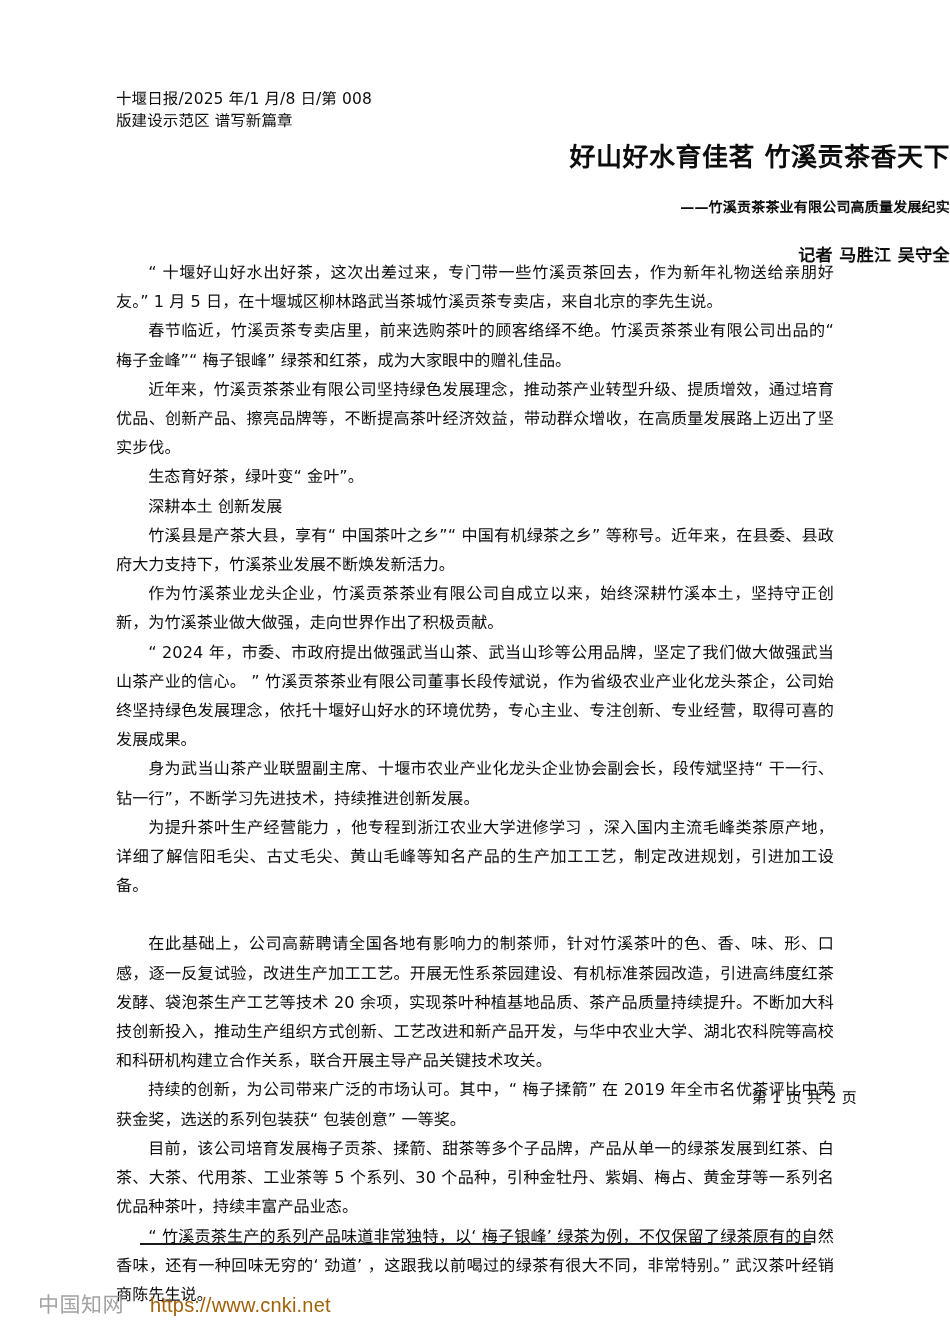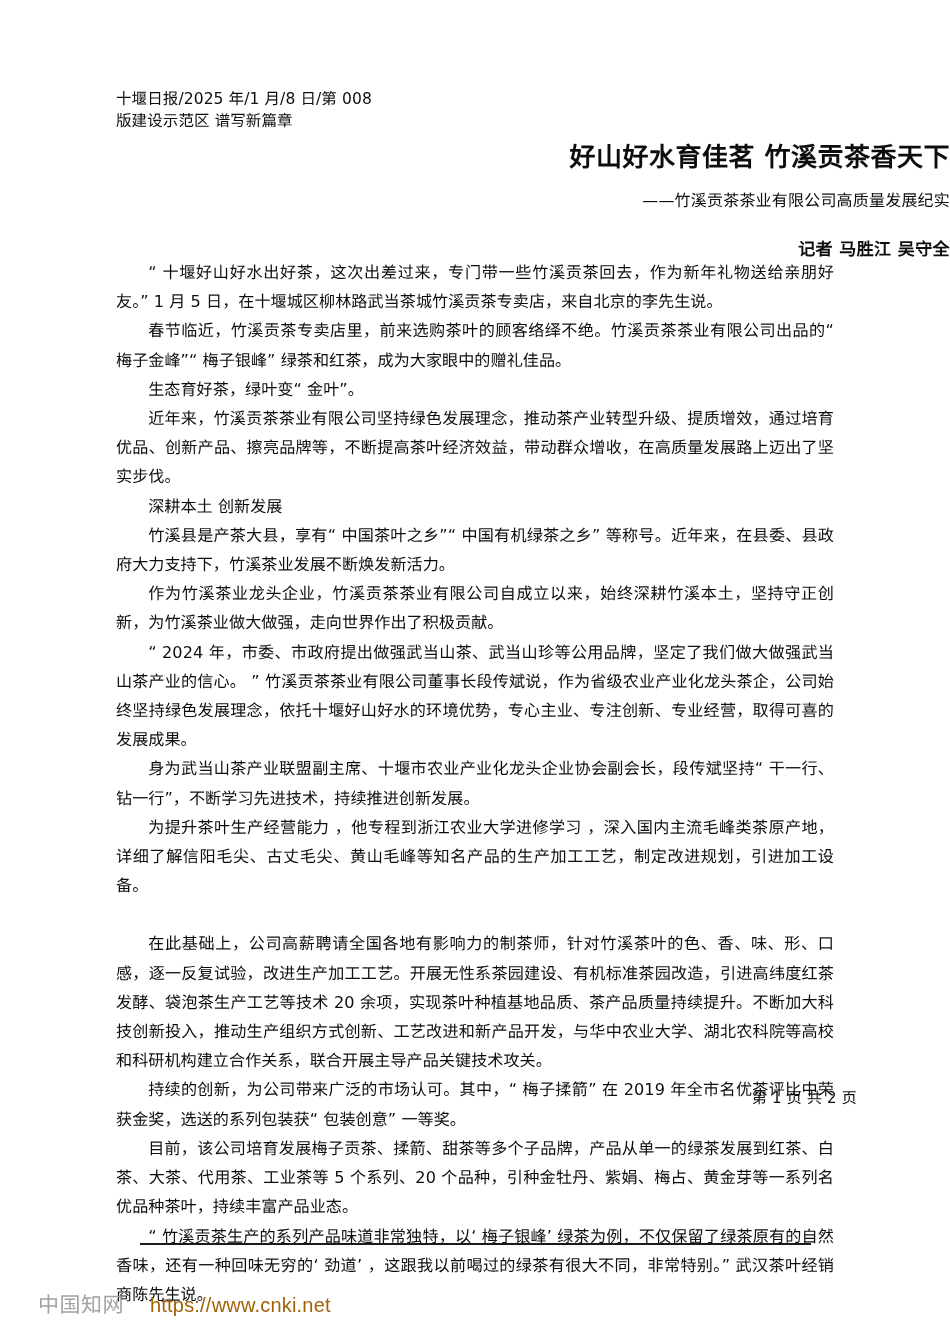--- a/index.html
+++ b/index.html
@@ -46,24 +46,24 @@
     width: 950px;
     text-align: right;
   }
   .main-title {
     font-size: 26px;
     font-weight: 700;
     line-height: 34px;
     letter-spacing: 0.5px;
   }
   .sub-title {
-    font-size: 16px;
-    font-weight: 400;
+    font-size: 14px;
+    font-weight: 700;
     line-height: 30px;
-    margin-top: 12px;
+    margin-top: 18px;
     letter-spacing: 0.2px;
   }
   .byline {
     font-size: 17px;
     font-weight: 700;
     line-height: 26px;
     margin-top: 20px;
     letter-spacing: 0.4px;
   }
 
@@ -142,31 +142,31 @@
 
   <div class="title-block">
     <div class="main-title">好山好水育佳茗  竹溪贡茶香天下</div>
     <div class="sub-title">——竹溪贡茶茶业有限公司高质量发展纪实</div>
     <div class="byline">记者  马胜江  吴守全</div>
   </div>
 
   <div class="body-text">
     <p class="para">“ 十堰好山好水出好茶，这次出差过来，专门带一些竹溪贡茶回去，作为新年礼物送给亲朋好友。” 1 月 5 日，在十堰城区柳林路武当茶城竹溪贡茶专卖店，来自北京的李先生说。</p>
     <p class="para">春节临近，竹溪贡茶专卖店里，前来选购茶叶的顾客络绎不绝。竹溪贡茶茶业有限公司出品的“ 梅子金峰”“ 梅子银峰” 绿茶和红茶，成为大家眼中的赠礼佳品。</p>
+    <p class="para">近年来，竹溪贡茶茶业有限公司坚持绿色发展理念，推动茶产业转型升级、提质增效，通过培育优品、创新产品、擦亮品牌等，不断提高茶叶经济效益，带动群众增收，在高质量发展路上迈出了坚实步伐。</p>
     <p class="para">生态育好茶，绿叶变“ 金叶”。</p>
-    <p class="para">近年来，竹溪贡茶茶业有限公司坚持绿色发展理念，推动茶产业转型升级、提质增效，通过培育优品、创新产品、擦亮品牌等，不断提高茶叶经济效益，带动群众增收，在高质量发展路上迈出了坚实步伐。</p>
     <p class="para">深耕本土 创新发展</p>
     <p class="para">竹溪县是产茶大县，享有“ 中国茶叶之乡”“ 中国有机绿茶之乡” 等称号。近年来，在县委、县政府大力支持下，竹溪茶业发展不断焕发新活力。</p>
     <p class="para">作为竹溪茶业龙头企业，竹溪贡茶茶业有限公司自成立以来，始终深耕竹溪本土，坚持守正创新，为竹溪茶业做大做强，走向世界作出了积极贡献。</p>
     <p class="para">“ 2024 年，市委、市政府提出做强武当山茶、武当山珍等公用品牌，坚定了我们做大做强武当山茶产业的信心。 ” 竹溪贡茶茶业有限公司董事长段传斌说，作为省级农业产业化龙头茶企，公司始终坚持绿色发展理念，依托十堰好山好水的环境优势，专心主业、专注创新、专业经营，取得可喜的发展成果。</p>
     <p class="para">身为武当山茶产业联盟副主席、十堰市农业产业化龙头企业协会副会长，段传斌坚持“ 干一行、钻一行”，不断学习先进技术，持续推进创新发展。</p>
     <p class="para spacer-after">为提升茶叶生产经营能力 ，他专程到浙江农业大学进修学习 ，深入国内主流毛峰类茶原产地，详细了解信阳毛尖、古丈毛尖、黄山毛峰等知名产品的生产加工工艺，制定改进规划，引进加工设备。</p>
     <p class="para">在此基础上，公司高薪聘请全国各地有影响力的制茶师，针对竹溪茶叶的色、香、味、形、口感，逐一反复试验，改进生产加工工艺。开展无性系茶园建设、有机标准茶园改造，引进高纬度红茶发酵、袋泡茶生产工艺等技术 20 余项，实现茶叶种植基地品质、茶产品质量持续提升。不断加大科技创新投入，推动生产组织方式创新、工艺改进和新产品开发，与华中农业大学、湖北农科院等高校和科研机构建立合作关系，联合开展主导产品关键技术攻关。</p>
     <p class="para">持续的创新，为公司带来广泛的市场认可。其中，“ 梅子揉箭” 在 2019 年全市名优茶评比中荣获金奖，选送的系列包装获“ 包装创意” 一等奖。</p>
-    <p class="para">目前，该公司培育发展梅子贡茶、揉箭、甜茶等多个子品牌，产品从单一的绿茶发展到红茶、白茶、大茶、代用茶、工业茶等 5 个系列、20 个品种，引种金牡丹、紫娟、梅占、黄金芽等一系列名优品种茶叶，持续丰富产品业态。</p>
+    <p class="para">目前，该公司培育发展梅子贡茶、揉箭、甜茶等多个子品牌，产品从单一的绿茶发展到红茶、白茶、大茶、代用茶、工业茶等 5 个系列、30 个品种，引种金牡丹、紫娟、梅占、黄金芽等一系列名优品种茶叶，持续丰富产品业态。</p>
     <p class="para">“ 竹溪贡茶生产的系列产品味道非常独特，以‘ 梅子银峰’ 绿茶为例，不仅保留了绿茶原有的自然香味，还有一种回味无穷的‘ 劲道’ ，这跟我以前喝过的绿茶有很大不同，非常特别。” 武汉茶叶经销商陈先生说。</p>
   </div>
 
   <div class="page-footer">第 1 页 共 2 页</div>
 
   <div class="rule"></div>
 
   <div class="watermark">
     <span class="wm-brand">中国知网</span>
     <span class="wm-url">https://www.cnki.net</span>

